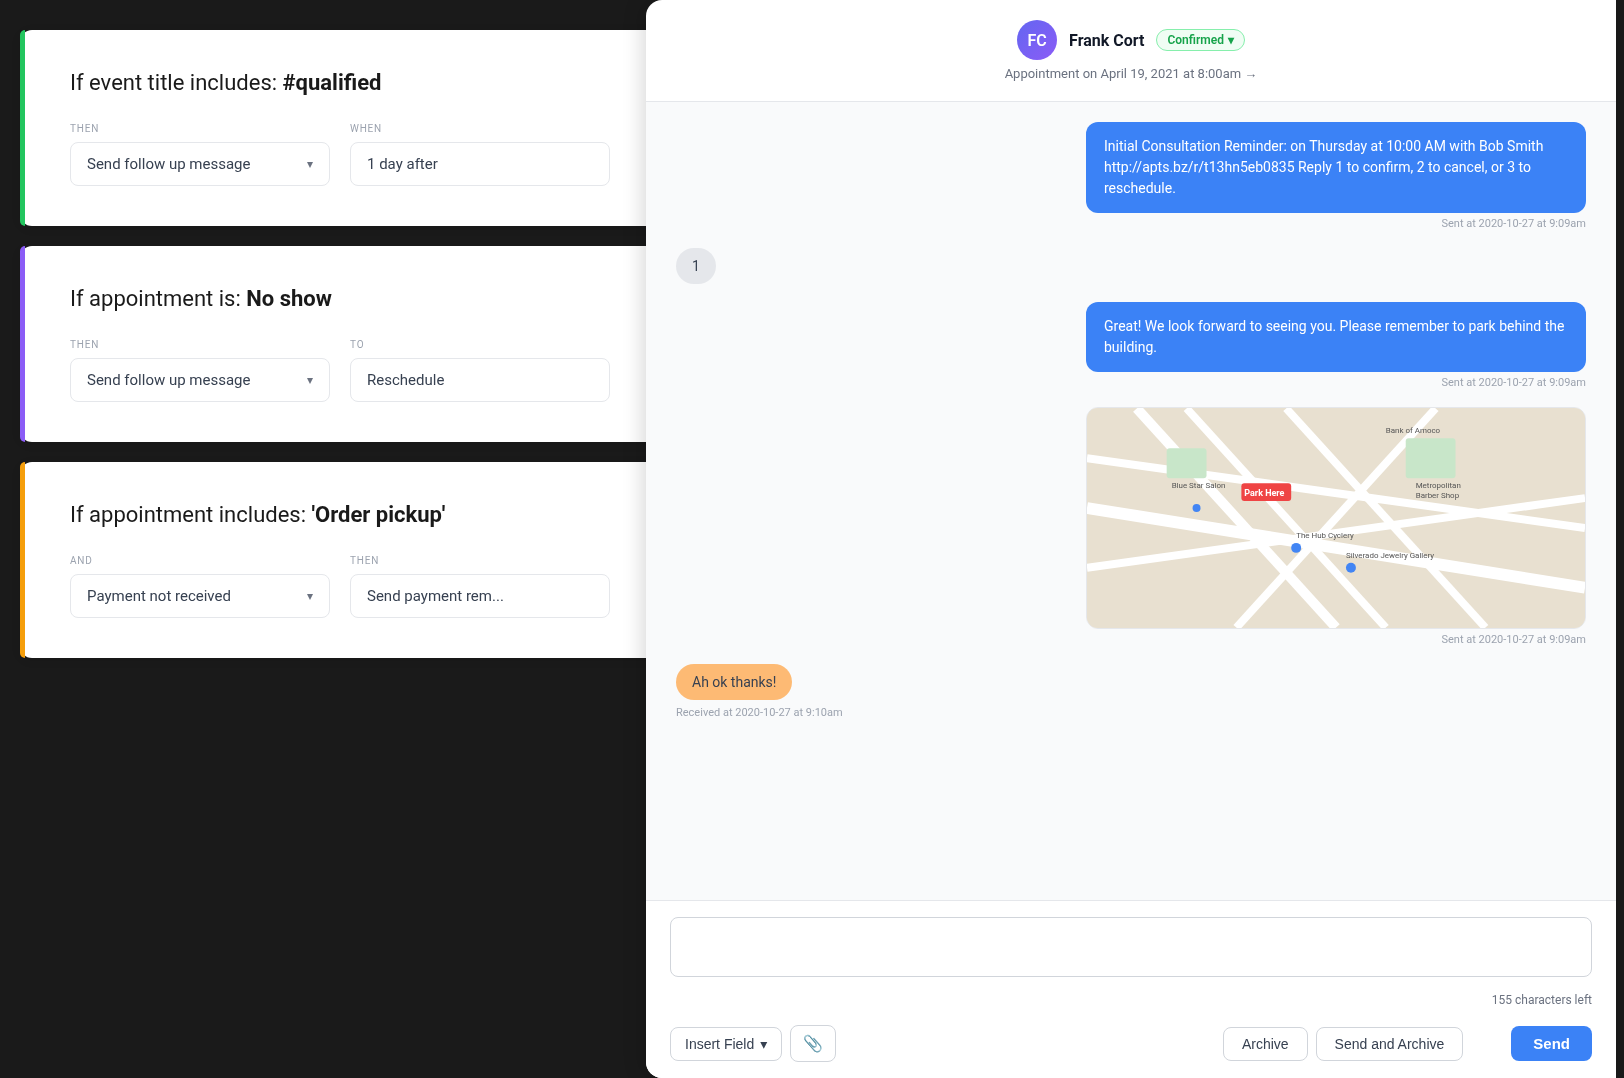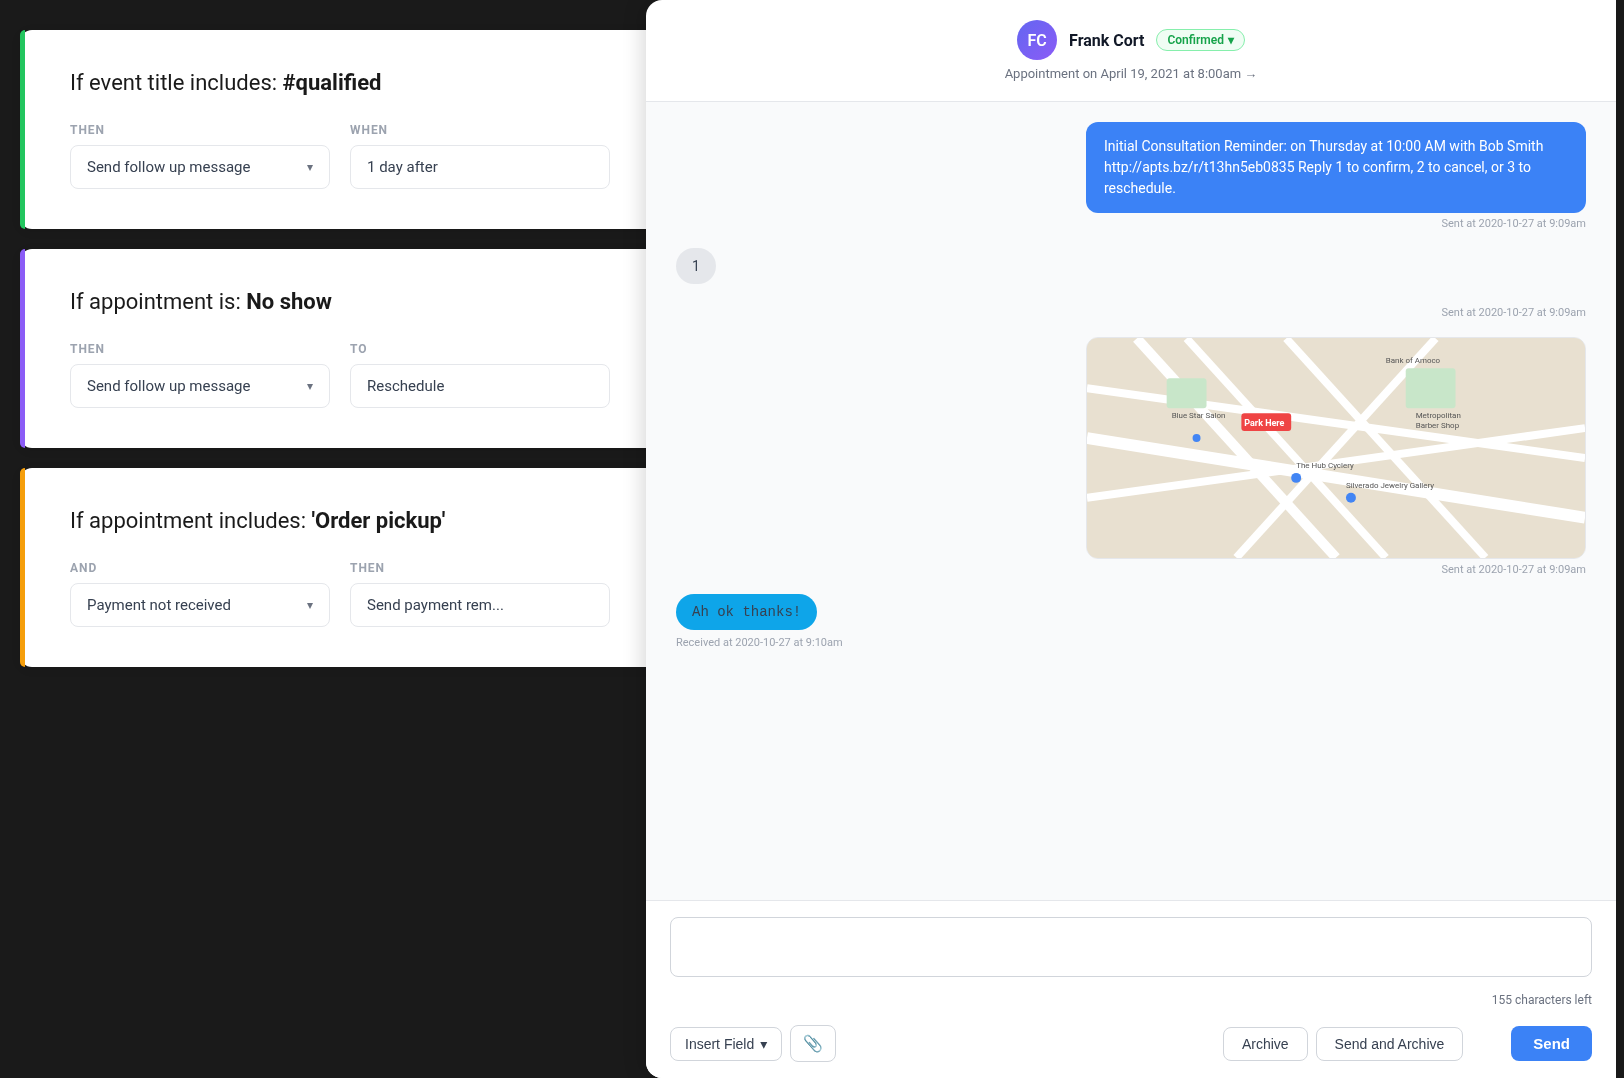--- a/index.html
+++ b/index.html
@@ -64,22 +64,22 @@
       display: flex;
       gap: 20px;
       align-items: flex-start;
     }
 
     .rule-field-group {
       flex: 1;
     }
 
     .field-label {
-      font-size: 12px;
-      font-weight: 700;
+      font-size: 10px;
+      font-weight: 400;
       color: #9ca3af;
       letter-spacing: 0.08em;
       margin-bottom: 8px;
       text-transform: uppercase;
     }
 
     .select-dropdown {
       display: flex;
       align-items: center;
       justify-content: space-between;
@@ -217,28 +217,27 @@
       margin-left: 38px;
     }
 
     .received-group {
       display: flex;
       flex-direction: column;
       gap: 4px;
     }
 
     .received-bubble {
-      background: #0ea5e9;
+      background: #fdba74;
       color: #374151;
       padding: 10px 16px;
       border-radius: 20px;
       font-size: 14px;
       display: inline-block;
       max-width: fit-content;
-      font-family: Liberation Mono, monospace;
     }
 
     .received-number {
       background: #e5e7eb;
       color: #374151;
       padding: 10px 16px;
       border-radius: 20px;
       font-size: 14px;
       display: inline-block;
       width: 40px;
@@ -471,20 +470,23 @@
         <span>Initial Consultation Reminder: on Thursday at 10:00 AM with Bob Smith http://apts.bz/r/t13hn5eb0835 Reply 1 to confirm, 2 to cancel, or 3 to reschedule.</span>
       </div>
       <div class="message-time sent-time">Sent at 2020-10-27 at 9:09am</div>
     </div>
 
     <div class="received-group">
       <div class="received-number">1</div>
     </div>
 
     <div class="message-sent-block">
+      <div class="message-bubble sent">
+        <span>Great! We look forward to seeing you. Please remember to park behind the building.</span>
+      </div>
       <div class="message-time sent-time">Sent at 2020-10-27 at 9:09am</div>
     </div>
 
     <div class="message-sent-block">
       <div class="map-container">
         <div class="map-visual">
           
           <svg width="100%" height="220" viewBox="0 0 500 220" xmlns="http://www.w3.org/2000/svg">
 
             <rect width="500" height="220" fill="#e8e0d0"></rect>

